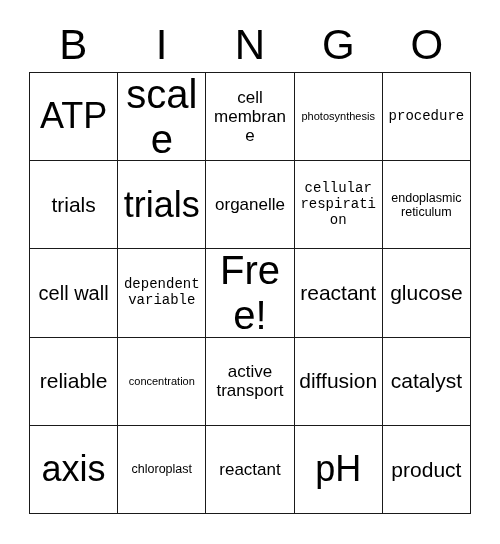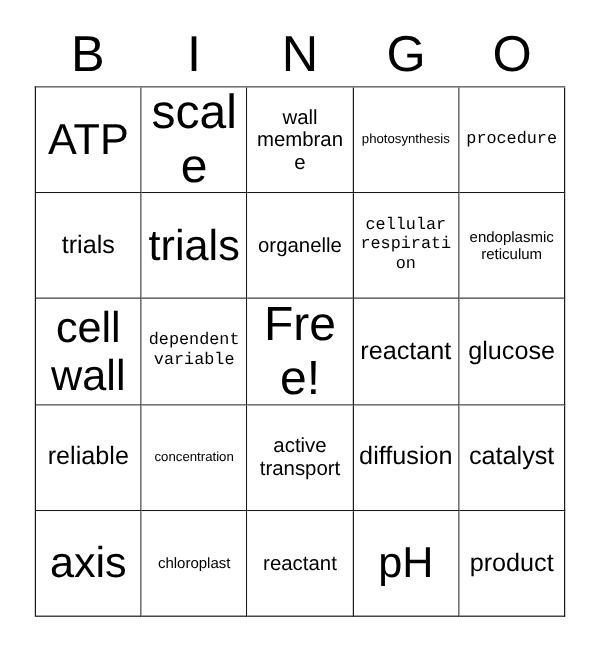--- a/index.html
+++ b/index.html
@@ -75,21 +75,21 @@
     display: block;
     width: 100%;
     line-height: 1.12;
     font-weight: 400;
     word-wrap: break-word;
   }
 
   
   .fs-xxl .cell-text { font-size: 36px; }
   .fs-xl  .cell-text { font-size: 40px; }
-  .fs-lg  .cell-text { font-size: 36px; }
+  .fs-lg  .cell-text { font-size: 20px; }
   .fs-md  .cell-text { font-size: 21px; }
   .fs-sm  .cell-text { font-size: 17px; }
   .fs-xs  .cell-text { font-size: 14px; font-family: Liberation Mono, monospace; }
   .fs-xxs .cell-text { font-size: 12.5px; }
   .fs-tiny .cell-text { font-size: 11px; }
 </style>
 </head>
 <body>
 
 <div id="bingo-card">
@@ -104,21 +104,21 @@
 
   <div class="grid">
 
     <div class="cell fs-xxl">
         <span class="cell-text">ATP</span>
       </div>
     <div class="cell fs-xl">
         <span class="cell-text">scale</span>
       </div>
     <div class="cell fs-sm">
-        <span class="cell-text">wall membrane</span>
+        <span class="cell-text">cell membrane</span>
       </div>
     <div class="cell fs-tiny">
         <span class="cell-text">photosynthesis</span>
       </div>
     <div class="cell fs-xs">
         <span class="cell-text">procedure</span>
       </div>
 
     <div class="cell fs-md">
         <span class="cell-text">trials</span>

